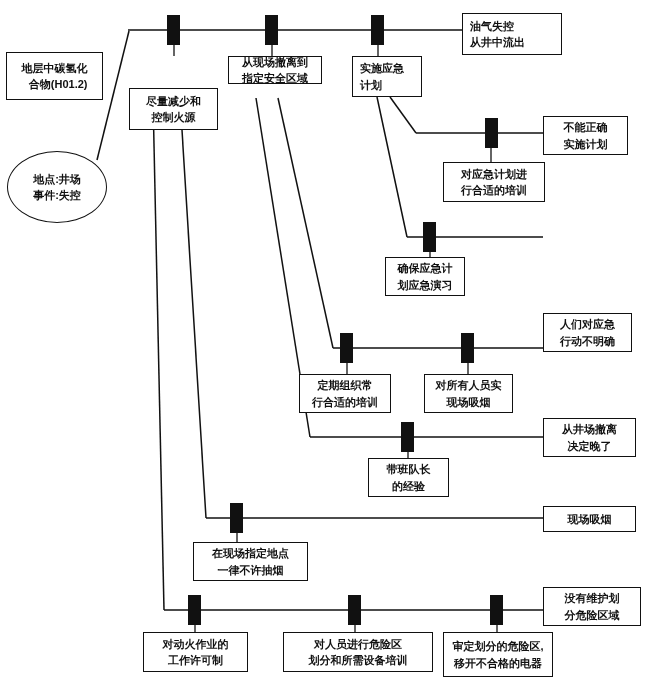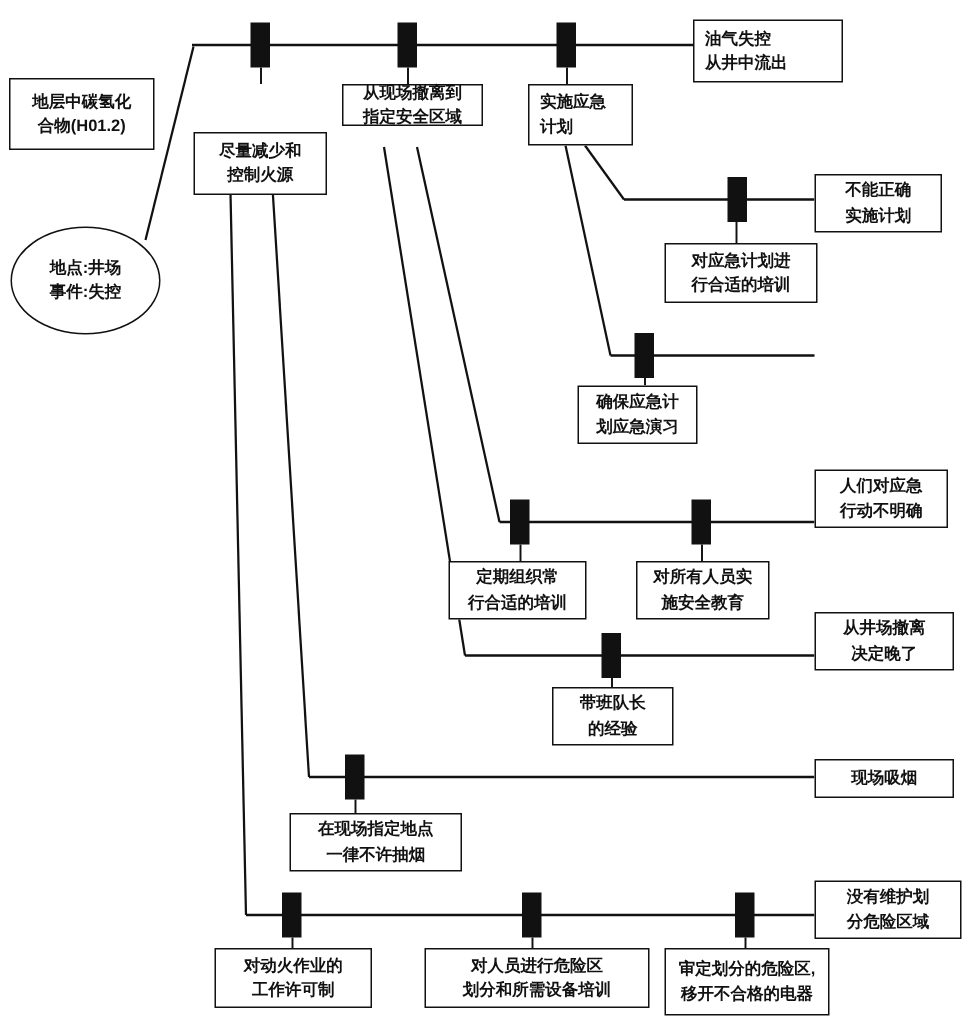--- a/index.html
+++ b/index.html
@@ -80,21 +80,21 @@
     <rect x="423" y="222" width="13" height="30" fill="#111"></rect>
     <rect x="340" y="333" width="13" height="30" fill="#111"></rect>
     <rect x="461" y="333" width="13" height="30" fill="#111"></rect>
     <rect x="401" y="422" width="13" height="30" fill="#111"></rect>
     <rect x="230" y="503" width="13" height="30" fill="#111"></rect>
     <rect x="188" y="595" width="13" height="30" fill="#111"></rect>
     <rect x="348" y="595" width="13" height="30" fill="#111"></rect>
     <rect x="490" y="595" width="13" height="30" fill="#111"></rect>
   </svg>
 
-  <div class="node" style="left:6px; top:52px; width:97px; height:48px;">地层中碳氢化
+  <div class="node" style="left:6px; top:52px; width:97px; height:48px;text-align:right;">地层中碳氢化
 合物(H01.2)</div>
   <div class="node ellipse" style="left:7px; top:151px; width:100px; height:72px;">地点:井场
 事件:失控</div>
 
   <div class="node align-left" style="left:462px; top:13px; width:100px; height:42px;">油气失控
 从井中流出</div>
 
   <div class="node" style="left:129px; top:56px; width:89px; height:42px;margin-top:32px;">尽量减少和
 控制火源</div>
   <div class="node" style="left:228px; top:56px; width:94px; height:28px;">从现场撤离到
@@ -108,23 +108,23 @@
 行合适的培训</div>
 
   <div class="node" style="left:385px; top:257px; width:80px; height:39px;">确保应急计
 划应急演习</div>
 
   <div class="node" style="left:543px; top:313px; width:89px; height:39px;">人们对应急
 行动不明确</div>
   <div class="node" style="left:299px; top:374px; width:92px; height:39px;">定期组织常
 行合适的培训</div>
   <div class="node" style="left:424px; top:374px; width:89px; height:39px;">对所有人员实
-施安全教育</div>
+现场吸烟</div>
 
-  <div class="node" style="left:543px; top:408px; width:93px; height:39px;">从井场撤离
+  <div class="node" style="left:543px; top:418px; width:93px; height:39px;">从井场撤离
 决定晚了</div>
   <div class="node" style="left:368px; top:458px; width:81px; height:39px;">带班队长
 的经验</div>
 
   <div class="node" style="left:543px; top:506px; width:93px; height:26px;">现场吸烟</div>
   <div class="node" style="left:193px; top:542px; width:115px; height:39px;">在现场指定地点
 一律不许抽烟</div>
 
   <div class="node" style="left:543px; top:587px; width:98px; height:39px;">没有维护划
 分危险区域</div>

